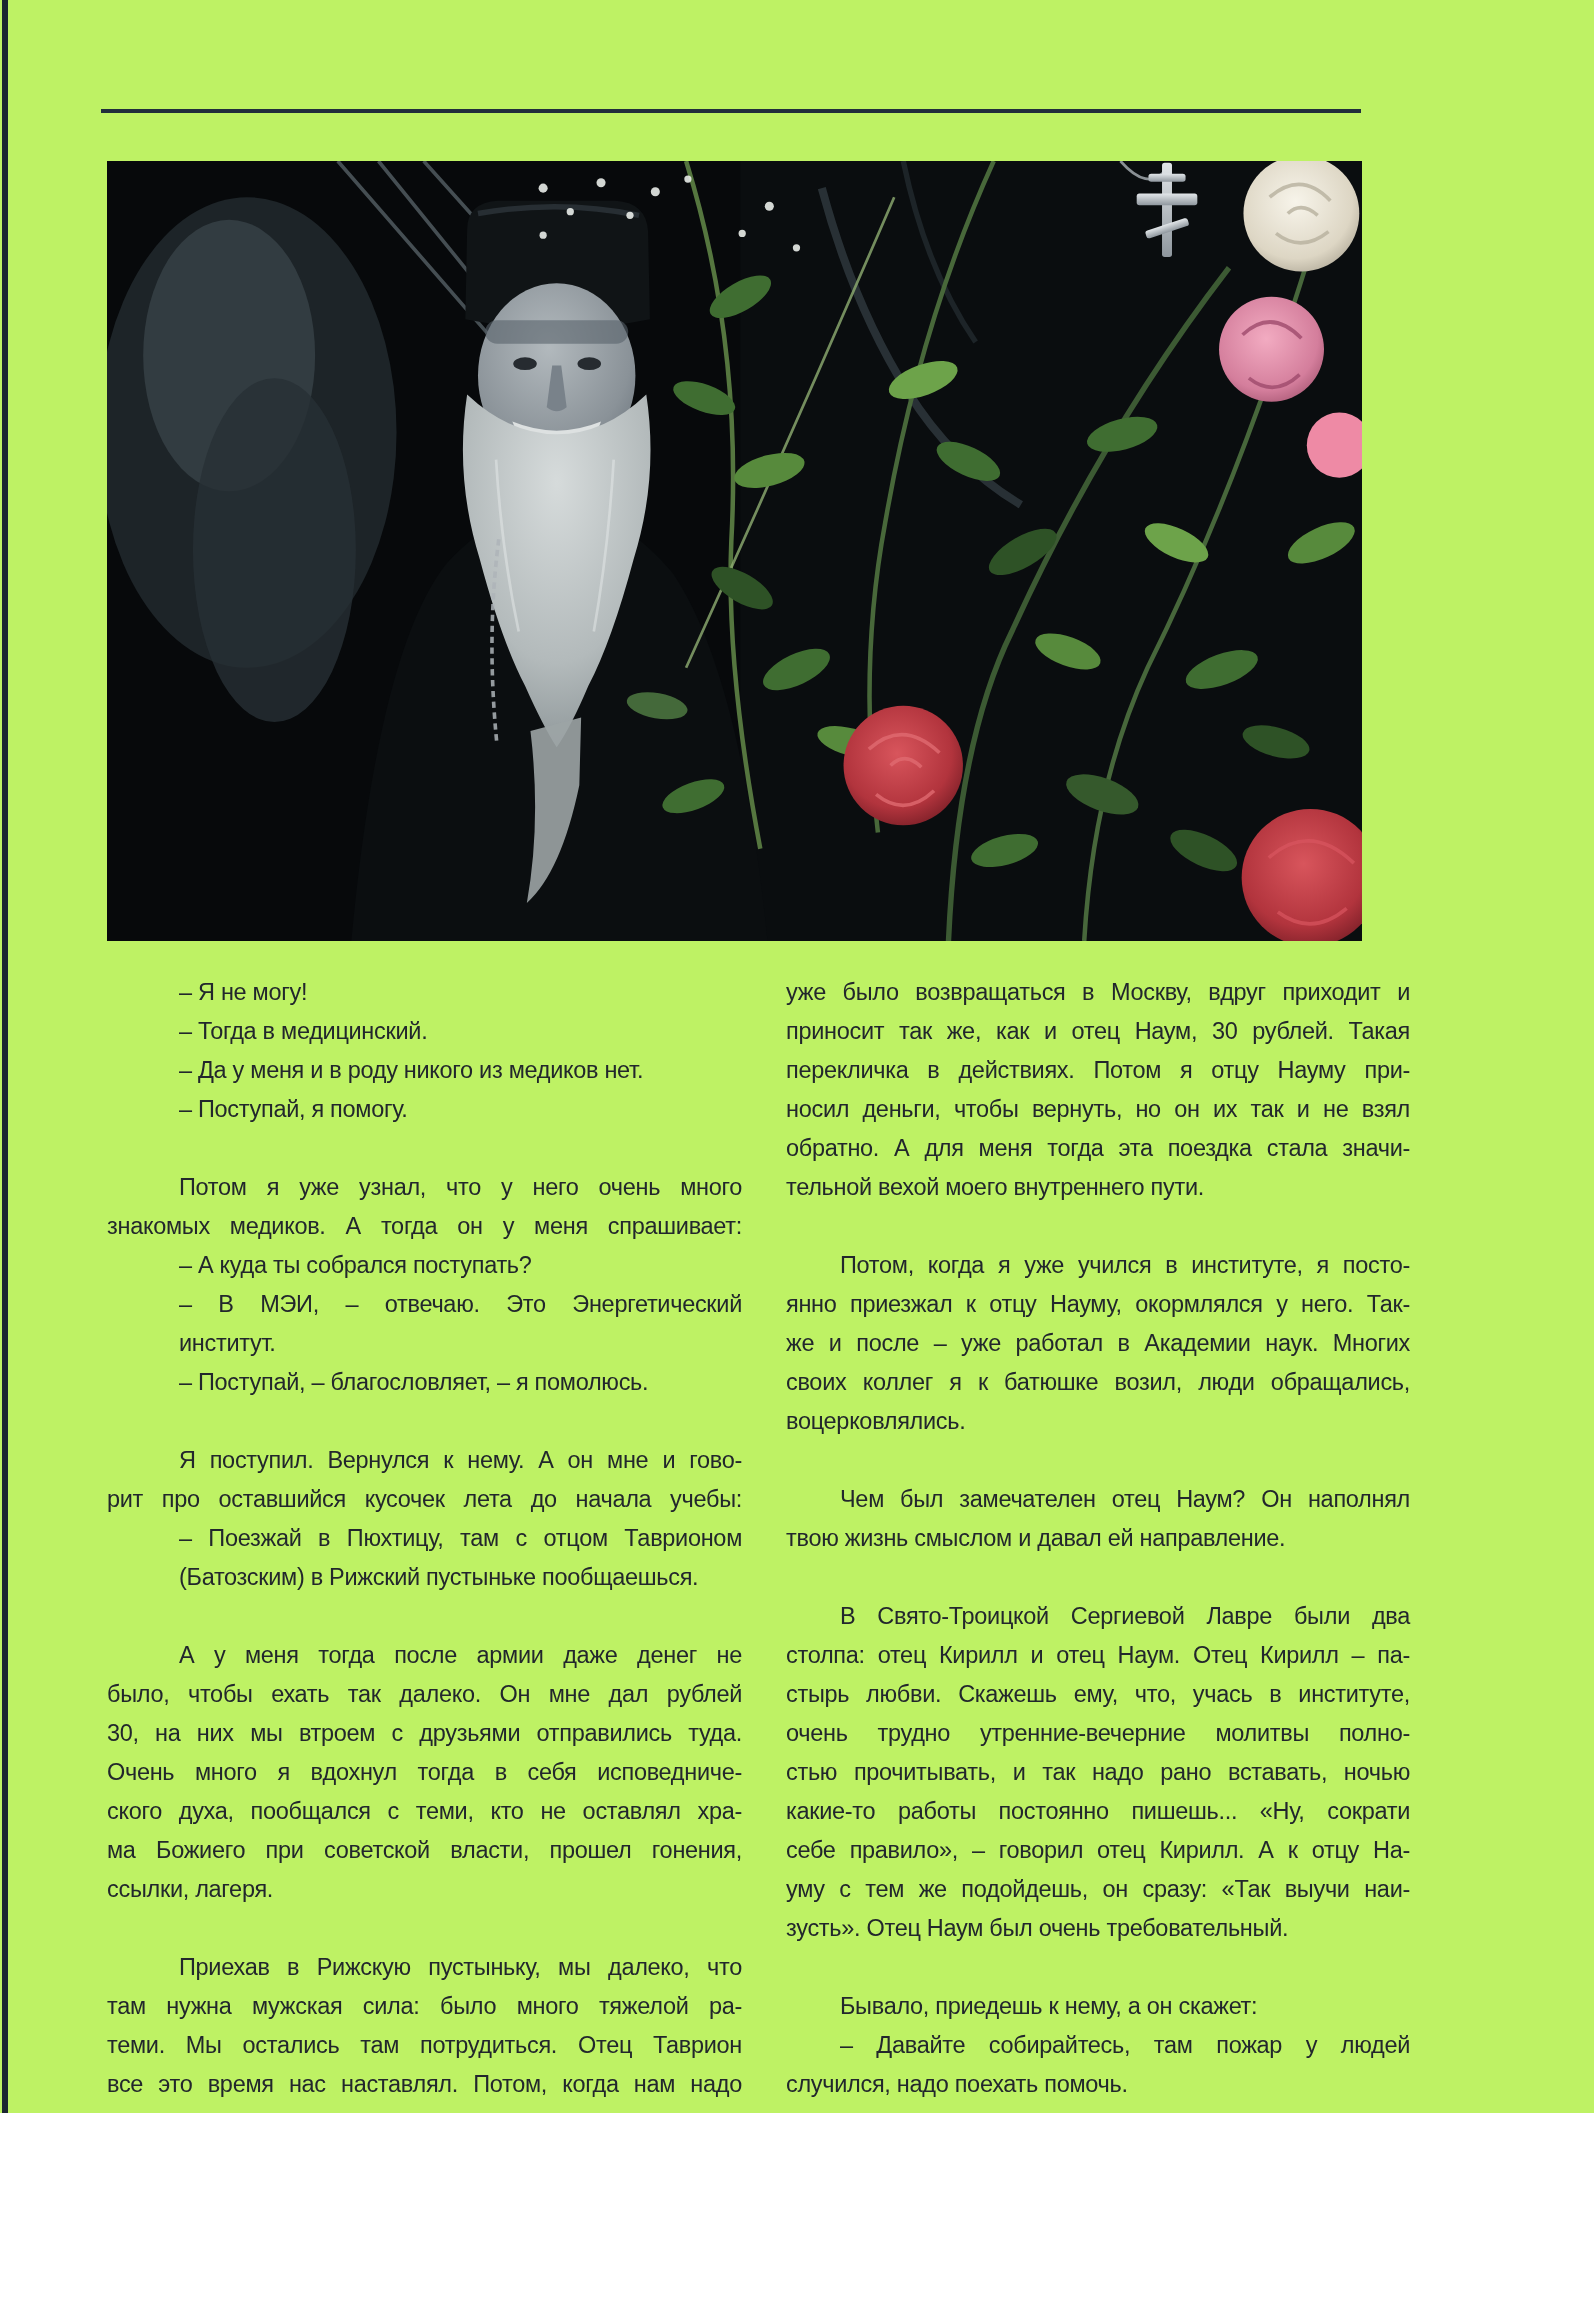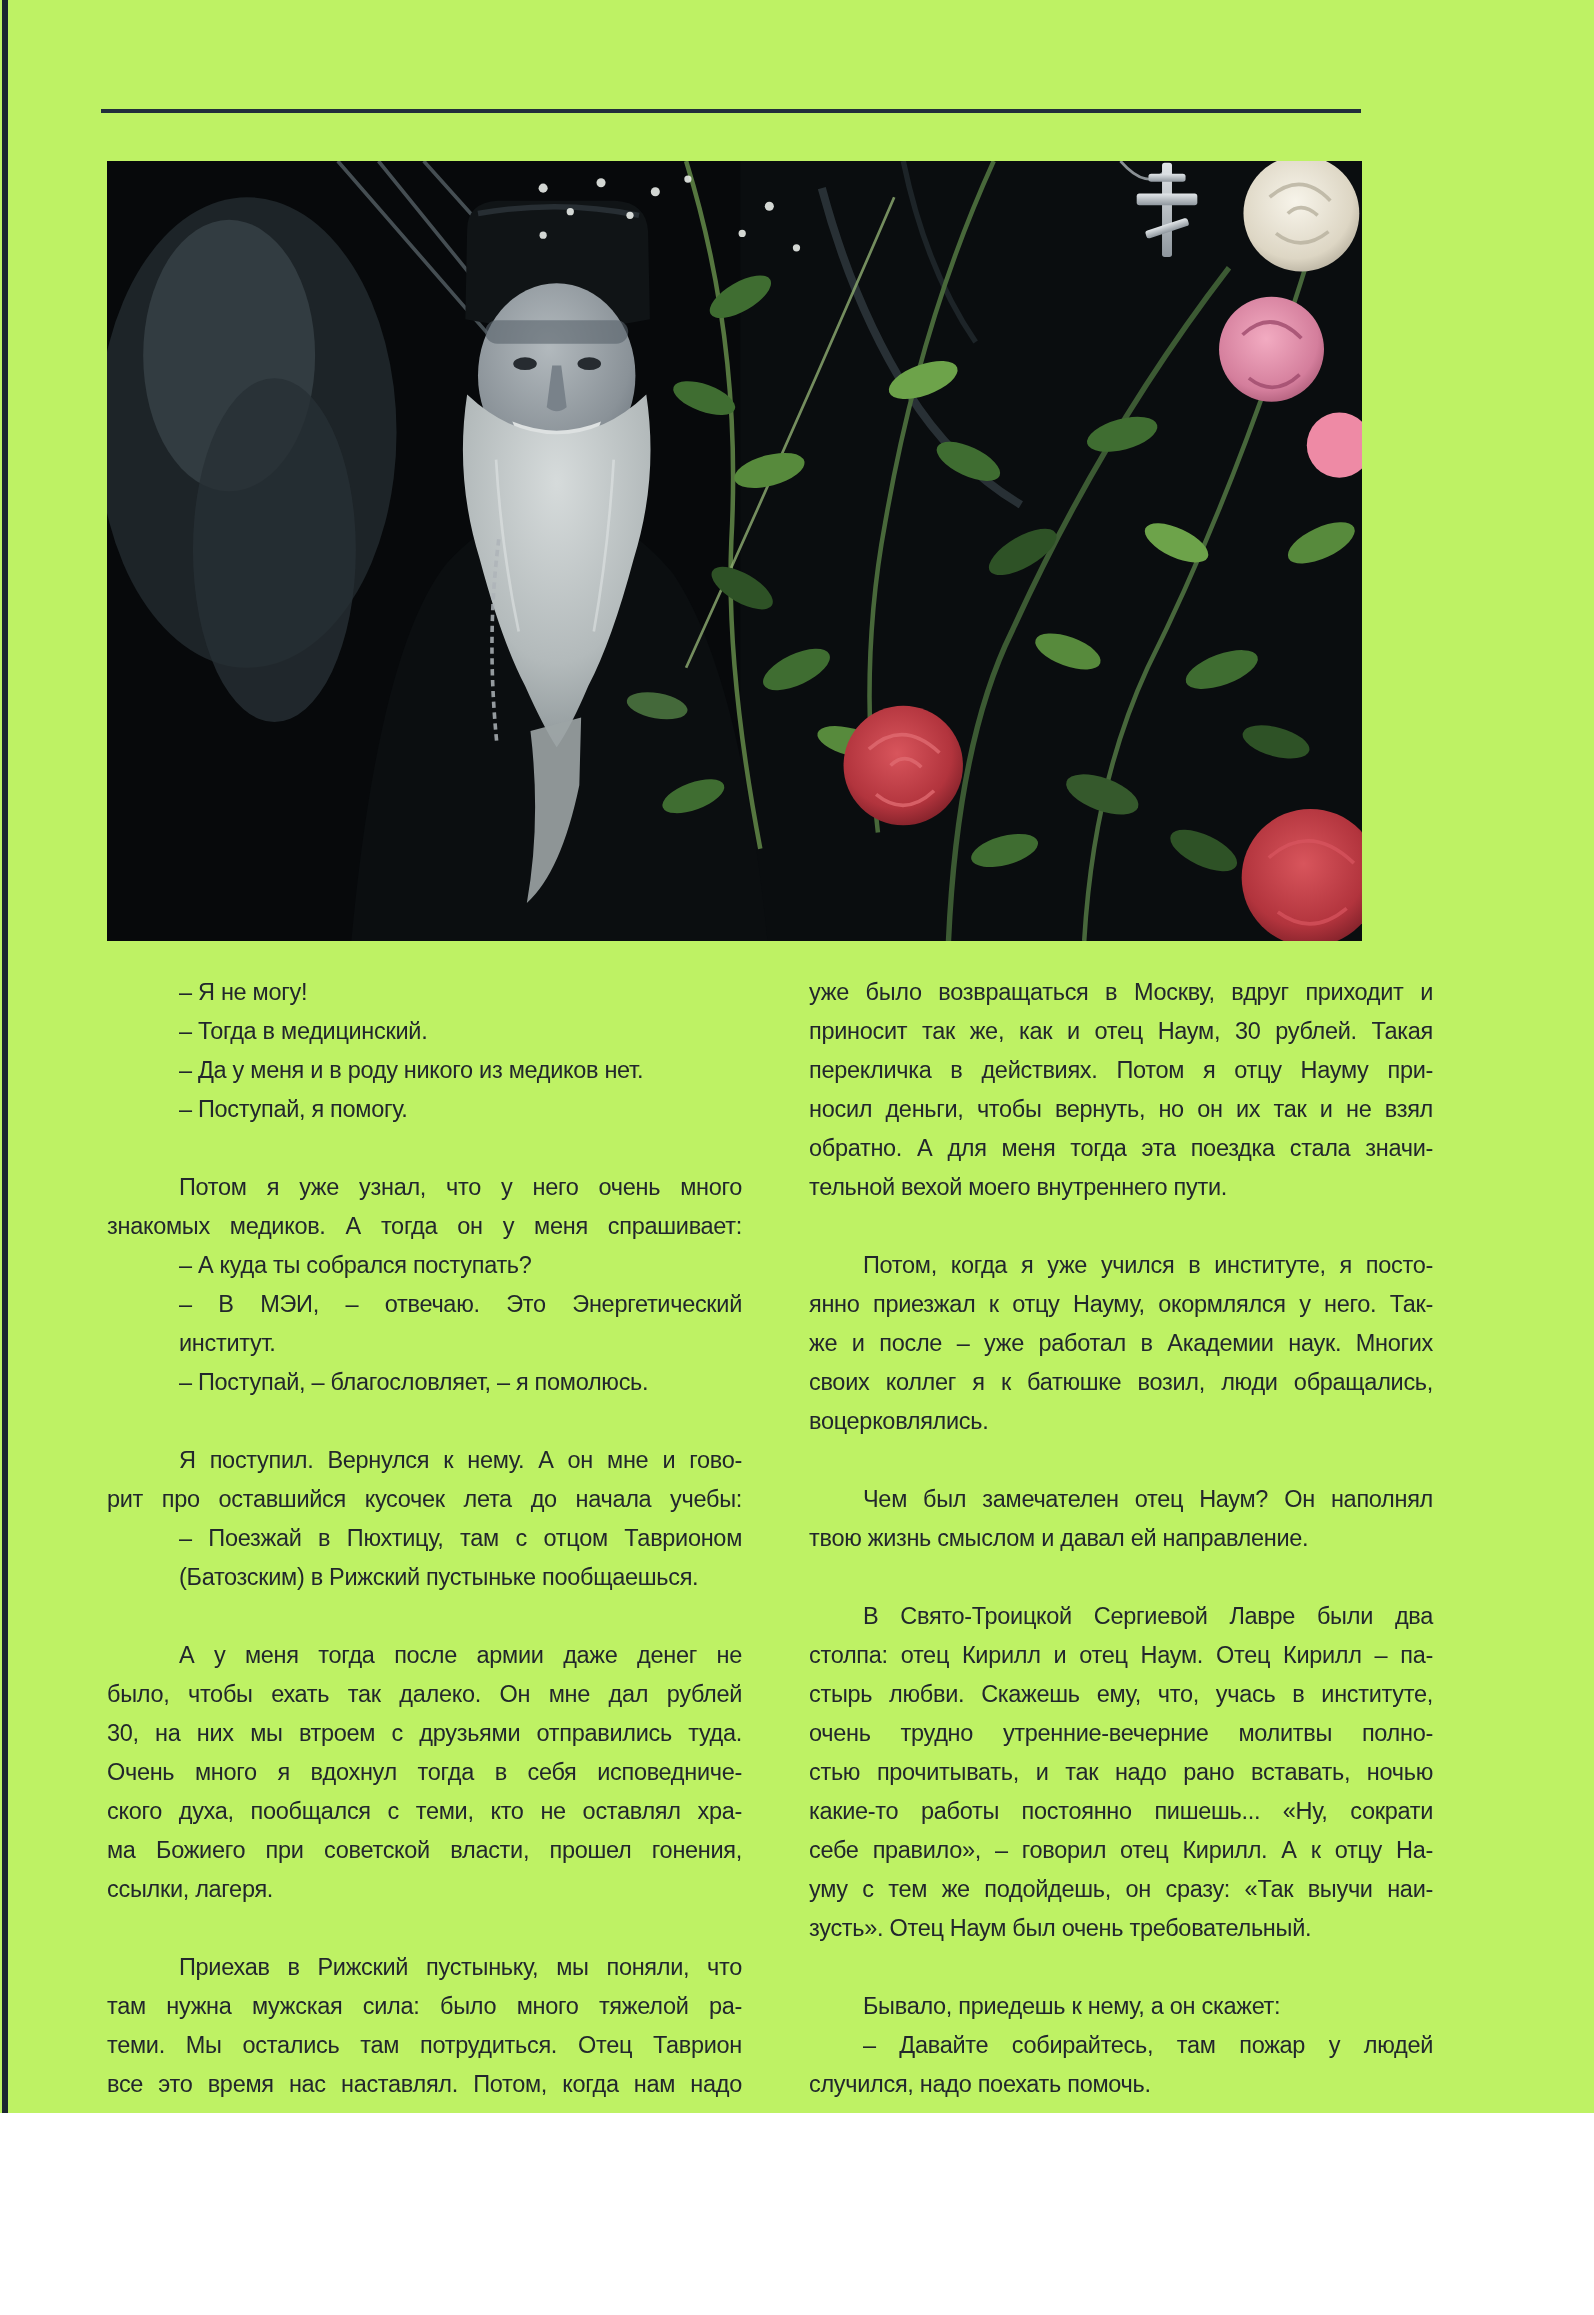--- a/index.html
+++ b/index.html
@@ -4,21 +4,21 @@
 <style>
   html,body{margin:0;padding:0;}
   .page{position:relative;width:1595px;height:2113px;background:#bef264;overflow:hidden;
         font-family:"Liberation Sans",sans-serif;color:#22272c;}
   .left-bar{position:absolute;left:1.8px;top:0;width:6.3px;height:2316px;background:#1b2631;}
   .top-rule{position:absolute;left:101px;top:109px;width:1260px;height:3.6px;background:#212e3c;}
   .photo{position:absolute;left:107px;top:161px;width:1255px;height:780px;overflow:hidden;}
   .photo svg{display:block;}
   .col{position:absolute;top:973px;font-size:23.5px;line-height:39px;letter-spacing:-0.3px;}
   .col-left{left:107px;width:635px;}
-  .col-right{left:809px;width:624px;}
+  .col-right{left:786px;width:624px;}
   .para + .para{margin-top:39px;}
   .line{text-align:left;}
   .line.j{text-align:justify;text-align-last:justify;}
   .col-left .line.i{padding-left:72px;}
   .col-right .line.i{padding-left:54px;}
   .footer-rule{position:absolute;left:93px;top:2186px;width:1200px;height:4.5px;background:#1b2631;}
   .footer{position:absolute;top:2198px;right:301px;display:flex;align-items:baseline;
           font-family:"Liberation Serif",serif;font-size:27px;color:#242a31;white-space:nowrap;}
   .footer .issue{letter-spacing:0.5px;margin-left:48px;}
   .footer .dot{font-size:23.5px;margin:0 14.5px;}
@@ -204,21 +204,21 @@
       <div class="para">
         <div class="line j i">А у меня тогда после армии даже денег не</div>
         <div class="line j">было, чтобы ехать так далеко. Он мне дал рублей</div>
         <div class="line j">30, на них мы втроем с друзьями отправились туда.</div>
         <div class="line j">Очень много я вдохнул тогда в себя исповедниче-</div>
         <div class="line j">ского духа, пообщался с теми, кто не оставлял хра-</div>
         <div class="line j">ма Божиего при советской власти, прошел гонения,</div>
         <div class="line">ссылки, лагеря.</div>
       </div>
       <div class="para">
-        <div class="line j i">Приехав в Рижский пустыньку, мы поняли, что</div>
+        <div class="line j i">Приехав в Рижскую пустыньку, мы далеко, что</div>
         <div class="line j">там нужна мужская сила: было много тяжелой ра-</div>
         <div class="line j">теми. Мы остались там потрудиться. Отец Таврион</div>
         <div class="line j">все это время нас наставлял. Потом, когда нам надо</div>
       </div>
     </div>
   <div class="col col-right">
       <div class="para">
         <div class="line j">уже было возвращаться в Москву, вдруг приходит и</div>
         <div class="line j">приносит так же, как и отец Наум, 30 рублей. Такая</div>
         <div class="line j">перекличка в действиях. Потом я отцу Науму при-</div>

